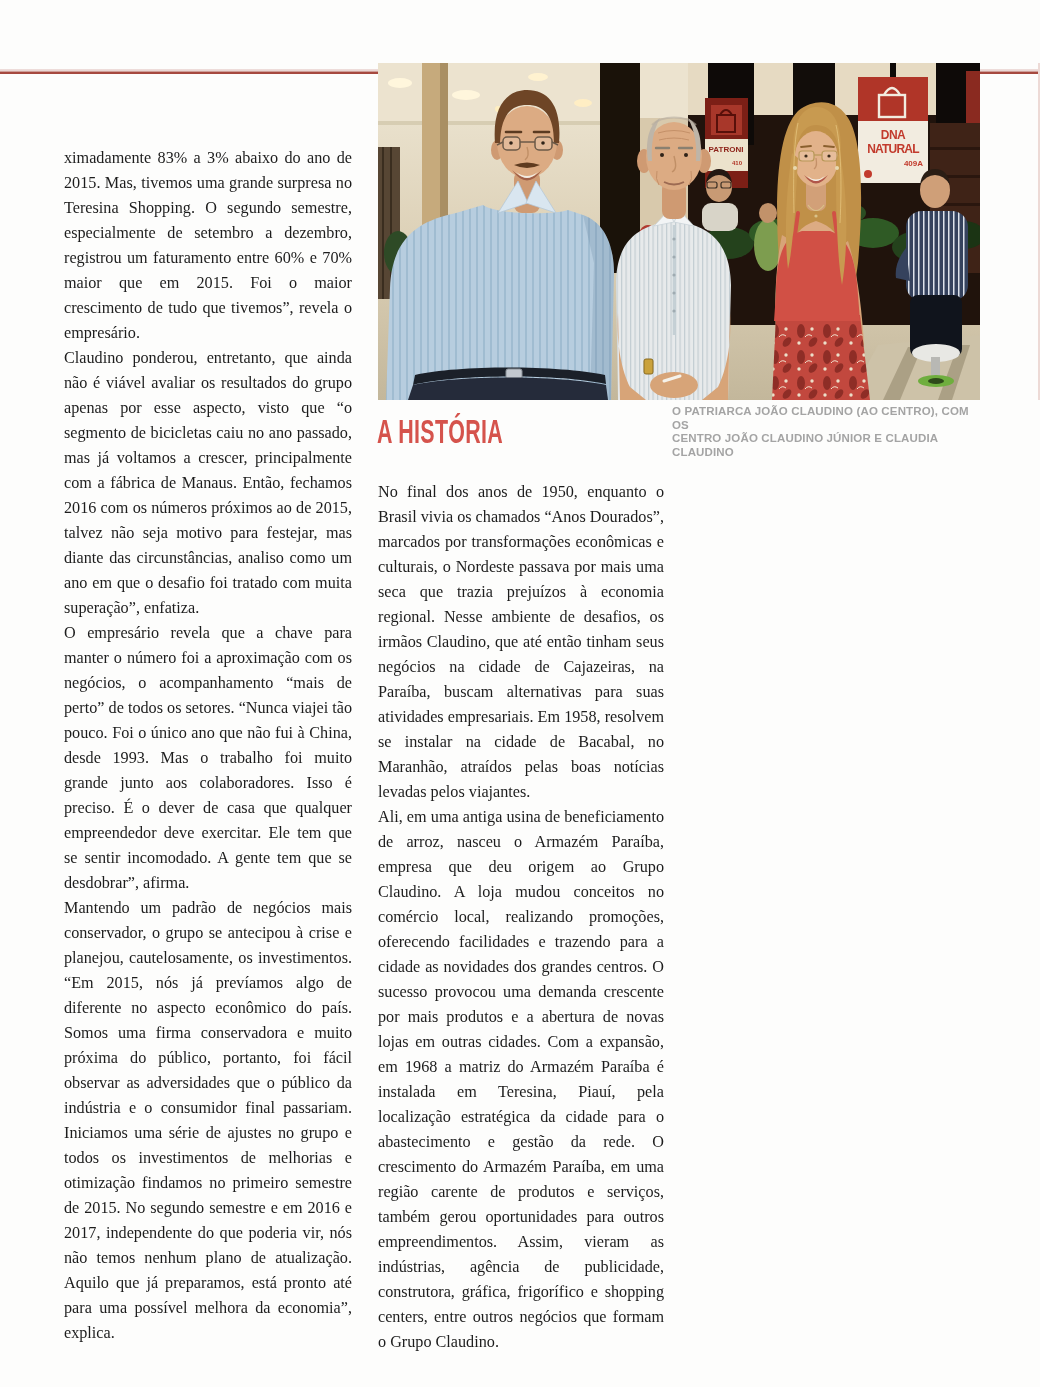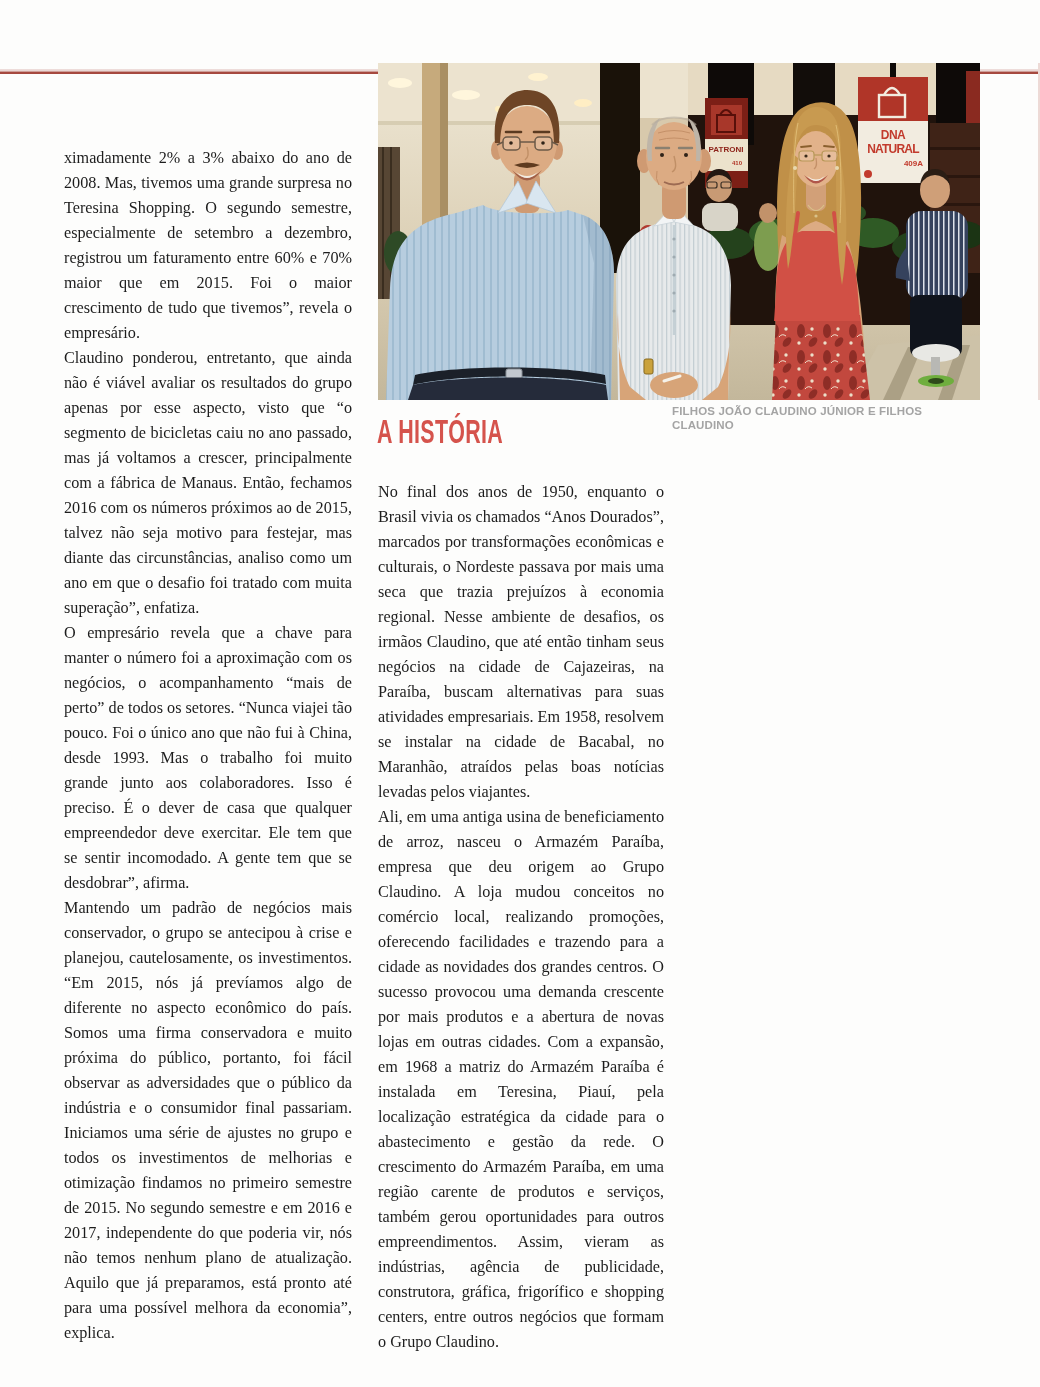--- a/index.html
+++ b/index.html
@@ -307,25 +307,26 @@
         <circle cx="428" cy="93" r="1.6" fill="#3a2a1a"></circle>
         <circle cx="451" cy="93" r="1.6" fill="#3a2a1a"></circle>
         <path d="M438 95 C439 101 439 104 436 106" stroke="#c49068" stroke-width="1.2" fill="none"></path>
         <path d="M426 112 Q438 123 450 112 Q438 129 426 112 Z" fill="#b0574a"></path>
         <path d="M429 113 Q438 120 447 113 Q438 123 429 113 Z" fill="#f4efe6"></path>
       </g>
     </svg>
   </div>
 
   <div class="caption">
-    <span>FILHOS JOÃO CLAUDINO JÚNIOR E FILHOS CLAUDINO</span>
+    <span>O PATRIARCA JOÃO CLAUDINO (AO CENTRO), COM OS</span>
+    <span>CENTRO JOÃO CLAUDINO JÚNIOR E CLAUDIA CLAUDINO</span>
   </div>
 
   <div class="col col-left">
-    <p>ximadamente 2% a 3% abaixo do ano de 2008. Mas, tivemos uma grande surpresa no Teresina Shopping. O segundo semestre, especialmente de setembro a dezembro, registrou um faturamento entre 60% e 70% maior que em 2015. Foi o maior crescimento de tudo que tivemos”, revela o empresário.</p>
+    <p>ximadamente 83% a 3% abaixo do ano de 2015. Mas, tivemos uma grande surpresa no Teresina Shopping. O segundo semestre, especialmente de setembro a dezembro, registrou um faturamento entre 60% e 70% maior que em 2015. Foi o maior crescimento de tudo que tivemos”, revela o empresário.</p>
     <p>Claudino ponderou, entretanto, que ainda não é viável avaliar os resultados do grupo apenas por esse aspecto, visto que “o segmento de bicicletas caiu no ano passado, mas já voltamos a crescer, principalmente com a fábrica de Manaus. Então, fechamos 2016 com os números próximos ao de 2015, talvez não seja motivo para festejar, mas diante das circunstâncias, analiso como um ano em que o desafio foi tratado com muita superação”, enfatiza.</p>
     <p>O empresário revela que a chave para manter o número foi a aproximação com os negócios, o acompanhamento “mais de perto” de todos os setores. “Nunca viajei tão pouco. Foi o único ano que não fui à China, desde 1993. Mas o trabalho foi muito grande junto aos colaboradores. Isso é preciso. É o dever de casa que qualquer empreendedor deve exercitar. Ele tem que se sentir incomodado. A gente tem que se desdobrar”, afirma.</p>
     <p>Mantendo um padrão de negócios mais conservador, o grupo se antecipou à crise e planejou, cautelosamente, os investimentos. “Em 2015, nós já prevíamos algo de diferente no aspecto econômico do país. Somos uma firma conservadora e muito próxima do público, portanto, foi fácil observar as adversidades que o público da indústria e o consumidor final passariam. Iniciamos uma série de ajustes no grupo e todos os investimentos de melhorias e otimização findamos no primeiro semestre de 2015. No segundo semestre e em 2016 e 2017, independente do que poderia vir, nós não temos nenhum plano de atualização. Aquilo que já preparamos, está pronto até para uma possível melhora da economia”, explica.</p>
   </div>
 
   <h2 class="history-heading">A HISTÓRIA</h2>
 
   <div class="col col-right">
     <p>No final dos anos de 1950, enquanto o Brasil vivia os chamados “Anos Dourados”, marcados por transformações econômicas e culturais, o Nordeste passava por mais uma seca que trazia prejuízos à economia regional. Nesse ambiente de desafios, os irmãos Claudino, que até então tinham seus negócios na cidade de Cajazeiras, na Paraíba, buscam alternativas para suas atividades empresariais. Em 1958, resolvem se instalar na cidade de Bacabal, no Maranhão, atraídos pelas boas notícias levadas pelos viajantes.</p>
     <p>Ali, em uma antiga usina de beneficiamento de arroz, nasceu o Armazém Paraíba, empresa que deu origem ao Grupo Claudino. A loja mudou conceitos no comércio local, realizando promoções, oferecendo facilidades e trazendo para a cidade as novidades dos grandes centros. O sucesso provocou uma demanda crescente por mais produtos e a abertura de novas lojas em outras cidades. Com a expansão, em 1968 a matriz do Armazém Paraíba é instalada em Teresina, Piauí, pela localização estratégica da cidade para o abastecimento e gestão da rede. O crescimento do Armazém Paraíba, em uma região carente de produtos e serviços, também gerou oportunidades para outros empreendimentos. Assim, vieram as indústrias, agência de publicidade, construtora, gráfica, frigorífico e shopping centers, entre outros negócios que formam o Grupo Claudino.</p>

